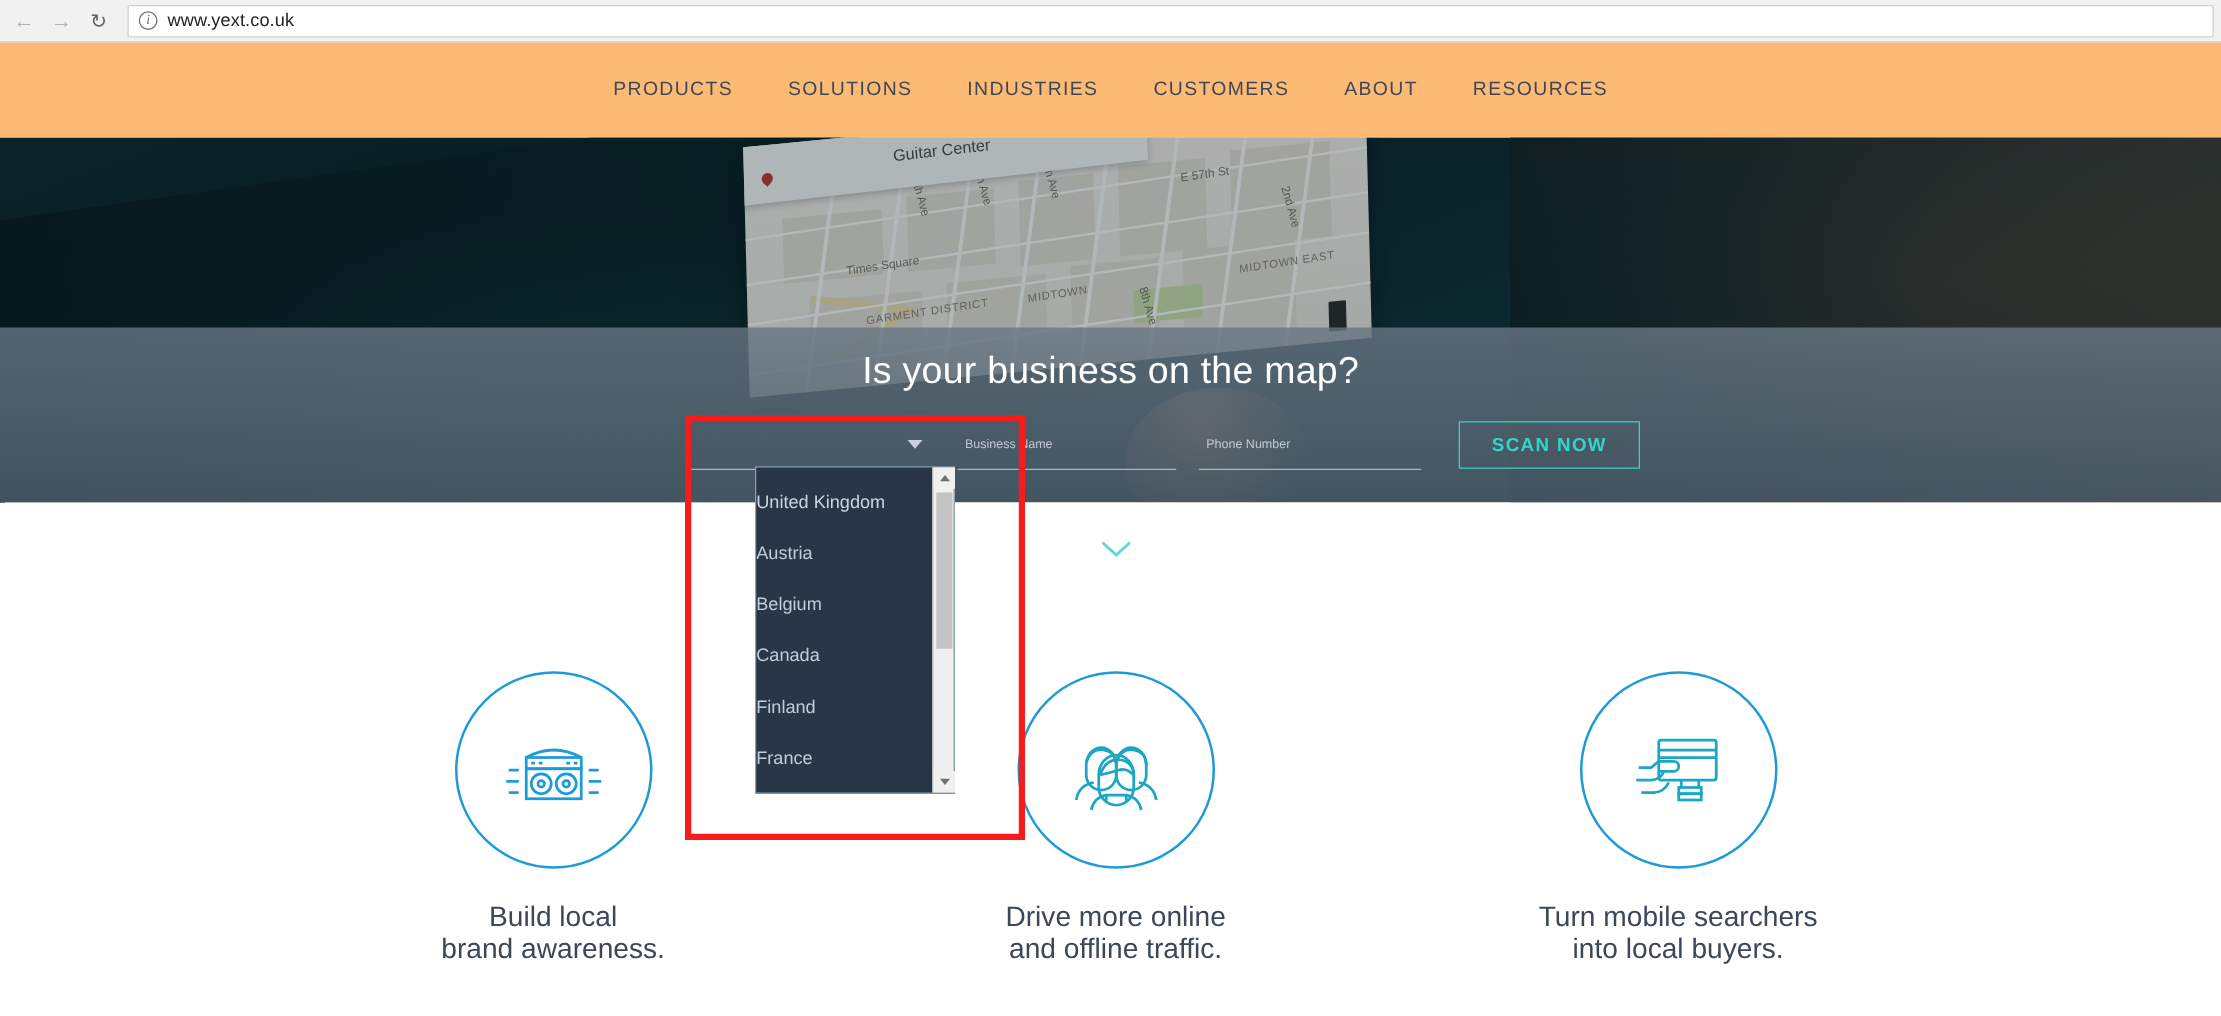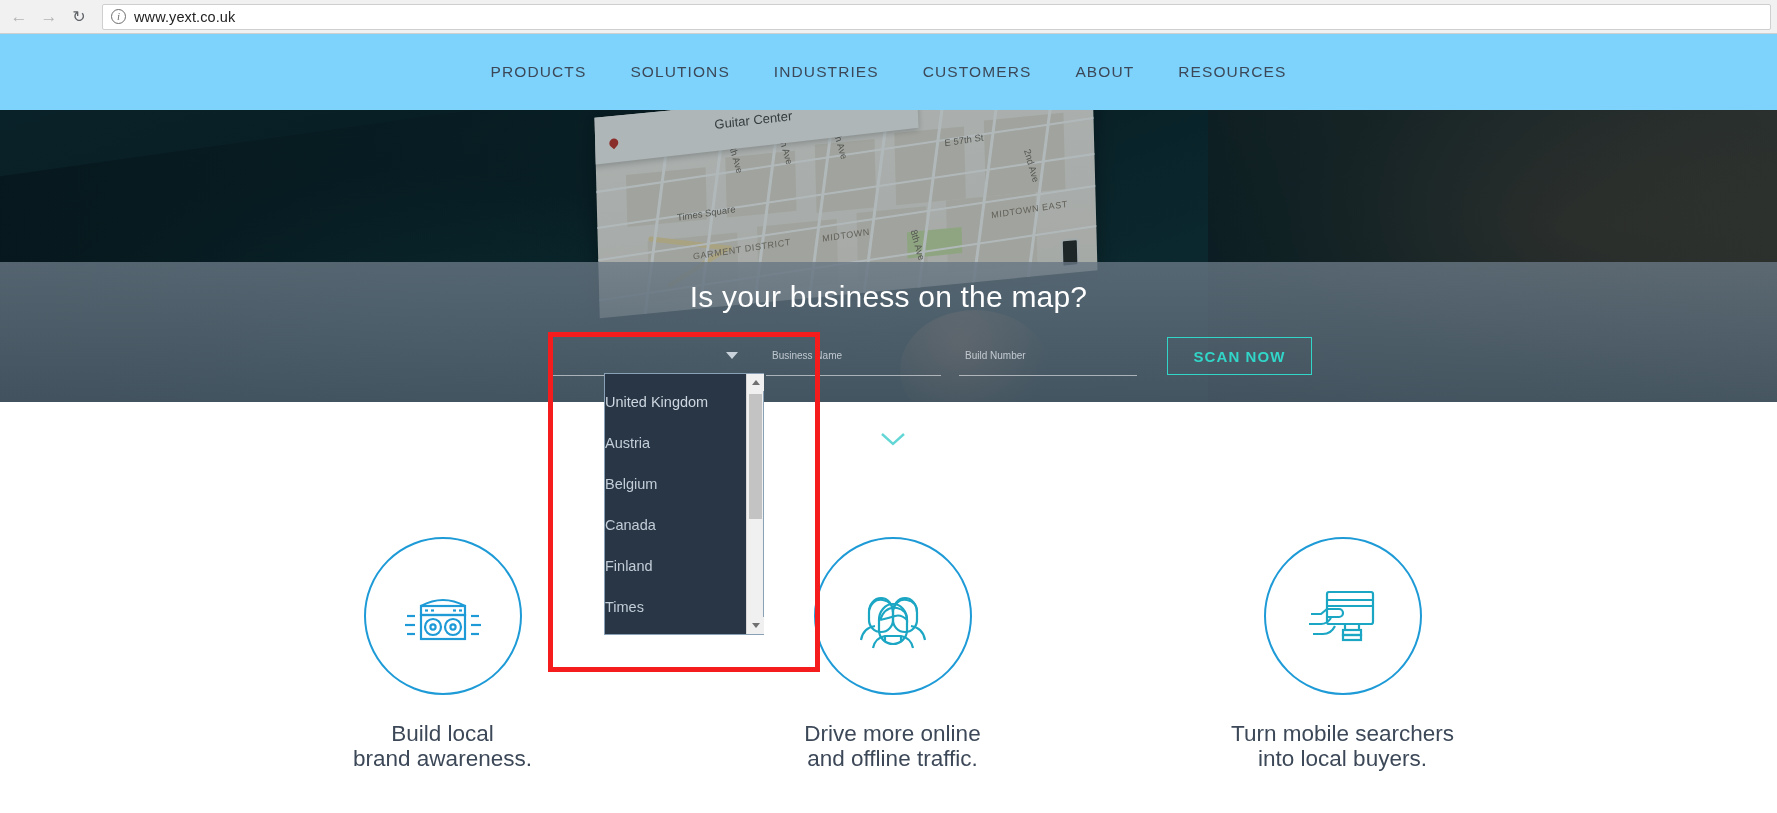--- a/index.html
+++ b/index.html
@@ -53,21 +53,21 @@
   .url-text {
     font-size: 14.5px;
     color: #222;
     letter-spacing: 0.1px;
   }
 
   
   .site-header {
     position: absolute; top: 34px; left: 0;
     width: 1777px; height: 76px;
-    background: #7dd3fc;
+    background: #fdba74;
     display: flex; align-items: center; justify-content: center;
   }
   .main-nav { display: flex; gap: 44px; }
   .nav-item {
     font-size: 15.5px;
     letter-spacing: 1.1px;
     color: #3c4858;
     font-weight: 400;
     cursor: pointer;
     white-space: nowrap;
@@ -436,33 +436,33 @@
 
 <div class="search-form">
   <div class="field field-country">
     <span class="field-placeholder"></span>
     <span class="select-caret"></span>
   </div>
   <div class="field field-business">
     <span class="field-placeholder">Business Name</span>
   </div>
   <div class="field field-phone">
-    <span class="field-placeholder">Build Number</span>
+    <span class="field-placeholder">Phone Number</span>
   </div>
   <div class="scan-btn">SCAN NOW</div>
 </div>
 
 <div class="dropdown">
   <div class="dropdown-list">
     <div class="dropdown-item selected">United Kingdom</div>
     <div class="dropdown-item">Austria</div>
     <div class="dropdown-item">Belgium</div>
     <div class="dropdown-item">Canada</div>
     <div class="dropdown-item">Finland</div>
-    <div class="dropdown-item">Times</div>
+    <div class="dropdown-item">France</div>
   </div>
   <div class="dd-scrollbar">
     <div class="dd-arrow up">
         <div class="tri-up"></div>
       </div>
     <div class="dd-thumb"></div>
     <div class="dd-arrow down">
         <div class="tri-down"></div>
       </div>
   </div>

